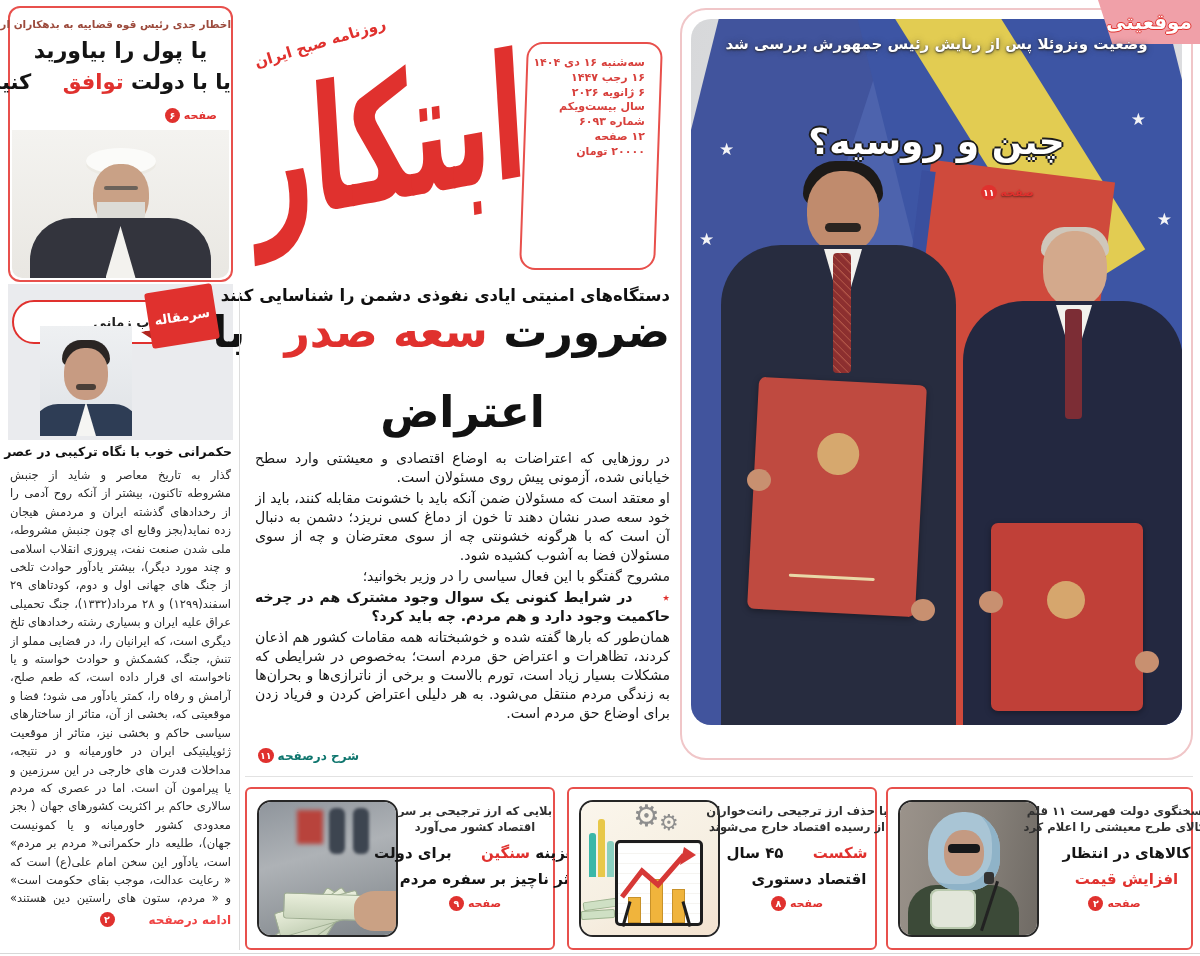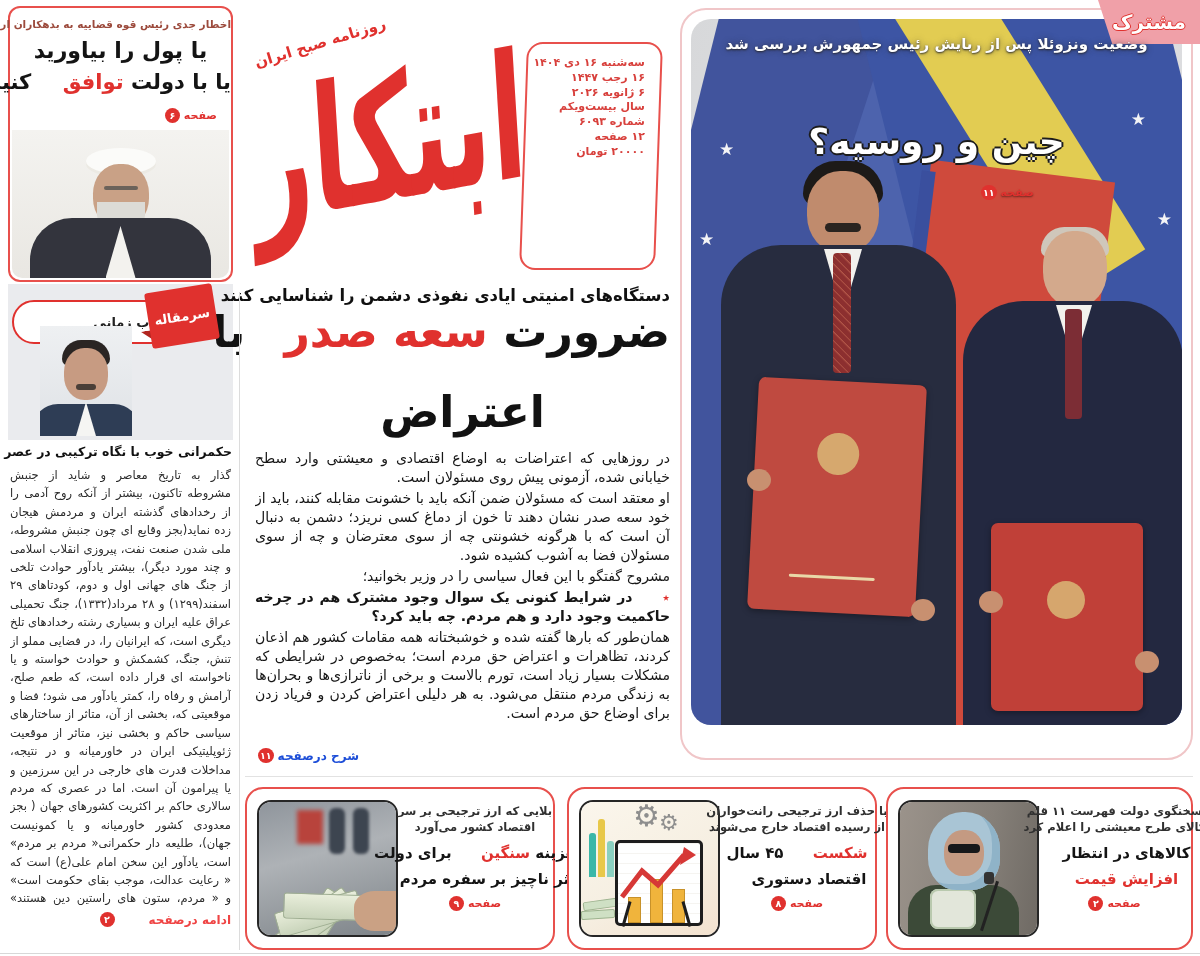--- a/index.html
+++ b/index.html
@@ -70,21 +70,21 @@
 
   
   .lead-kicker{left:255px;top:286px;width:415px;font-size:16.5px;font-weight:800;color:#101010;text-align:center;white-space:nowrap;}
   .lead-h1{left:255px;top:306px;width:415px;font-size:44px;font-weight:800;color:#121212;text-align:center;white-space:nowrap;}
   .lead-h2{left:255px;top:386px;width:415px;font-size:44px;font-weight:800;color:#121212;text-align:center;}
   .lead-body{left:255px;top:449px;width:415px;height:290px;overflow:hidden;
              font-size:14px;line-height:19px;text-align:justify;color:#161616;}
   .lead-body p{margin:0 0 2px 0;}
   .lead-q{font-weight:bold;}
   .lead-more{left:258px;top:748px;}
-  .lead-more .lbl{color:#1d4ed8;font-size:12px;font-weight:bold;}
+  .lead-more .lbl{color:#0f766e;font-size:12px;font-weight:bold;}
 
   
   .frame{left:680px;top:8px;width:513px;height:752px;border:2px solid #f0c6c8;border-radius:26px;background:#fff;}
   .photo-area{position:absolute;left:9px;right:9px;top:9px;height:706px;border-radius:20px;overflow:hidden;
               background:linear-gradient(110deg,#d7d8da,#e3e3e5 45%,#d2d3d6);}
   .flag{position:absolute;}
   .star{position:absolute;color:#f4f4f6;font-size:17px;}
   .ps-kicker{position:absolute;left:0;right:0;top:16px;text-align:center;color:#fff;font-size:15px;font-weight:bold;
              text-shadow:0 1px 2px rgba(40,40,45,.95),0 0 6px rgba(40,40,45,.6);z-index:9;}
   .ps-h1{position:absolute;left:0;right:0;top:40px;text-align:center;color:#e0312e;font-size:40px;font-weight:800;z-index:9;
@@ -103,21 +103,21 @@
        clip-path:polygon(0 0,100% 0,100% 100%,14% 100%);display:flex;align-items:center;justify-content:center;}
   .jar span{color:#fff;font-size:20px;font-weight:800;
             text-shadow:-1px 0 0 #e0312e,1px 0 0 #e0312e,0 -1px 0 #e0312e,0 1px 0 #e0312e;}
 
   
   .vdiv{left:239px;top:292px;width:1px;height:658px;background:#dcdcdc;}
   .hdiv{left:245px;top:776px;width:948px;height:1px;background:#e2e2e2;}
   .pgline{left:0;top:953px;width:1200px;height:1px;background:#d8d8d8;}
 
   
-  .bbox{top:787px;height:163px;border:2px solid #e8504c;border-radius:18px;background:#fff;position:absolute;}
+  .bbox{top:787px;height:163px;border:2px solid #e8504c;border-radius:6px;background:#fff;position:absolute;}
   .bimg{position:absolute;left:10px;top:11px;width:141px;height:137px;border:2px solid #262626;border-radius:14px;overflow:hidden;}
   .btxt{position:absolute;left:158px;right:8px;top:14px;bottom:8px;display:flex;flex-direction:column;
         align-items:center;gap:2px;}
   .bkick{font-size:11.5px;font-weight:bold;color:#303030;line-height:16px;text-align:center;white-space:nowrap;}
   .bh{font-size:15px;font-weight:800;color:#141414;line-height:24px;white-space:nowrap;text-align:center;}
 
   
   .money-bg{position:absolute;inset:0;background:linear-gradient(165deg,#8f959c,#aeb2b6 40%,#7e8489);}
   .money-red{position:absolute;left:38px;top:8px;width:26px;height:34px;background:#b8433c;filter:blur(2px);}
   .money-fig{position:absolute;top:6px;width:16px;height:46px;background:#3d4550;filter:blur(1.5px);border-radius:6px;}
@@ -269,21 +269,21 @@
       <div class="ps-kicker">وضعیت ونزوئلا پس از ربایش رئیس جمهورش بررسی شد</div>
       <div class="ps-h2">چین و روسیه؟</div>
       <div class="ps-pg pgrow">
         <span class="pglabel" style="text-shadow:0 1px 2px rgba(0,0,0,.5);">صفحه</span>
         <span class="badge">۱۱</span>
       </div>
     </div>
   </div>
 
   <div class="abs jar">
-      <span>مشترک</span>
+      <span>موقعیتی</span>
     </div>
 
   <div class="abs vdiv"></div>
   <div class="abs hdiv"></div>
   <div class="abs pgline"></div>
 
   <div class="bbox" style="left:245px;width:310px;">
     <div class="bimg">
       <div class="money-bg"></div>
       <div class="money-red"></div>

